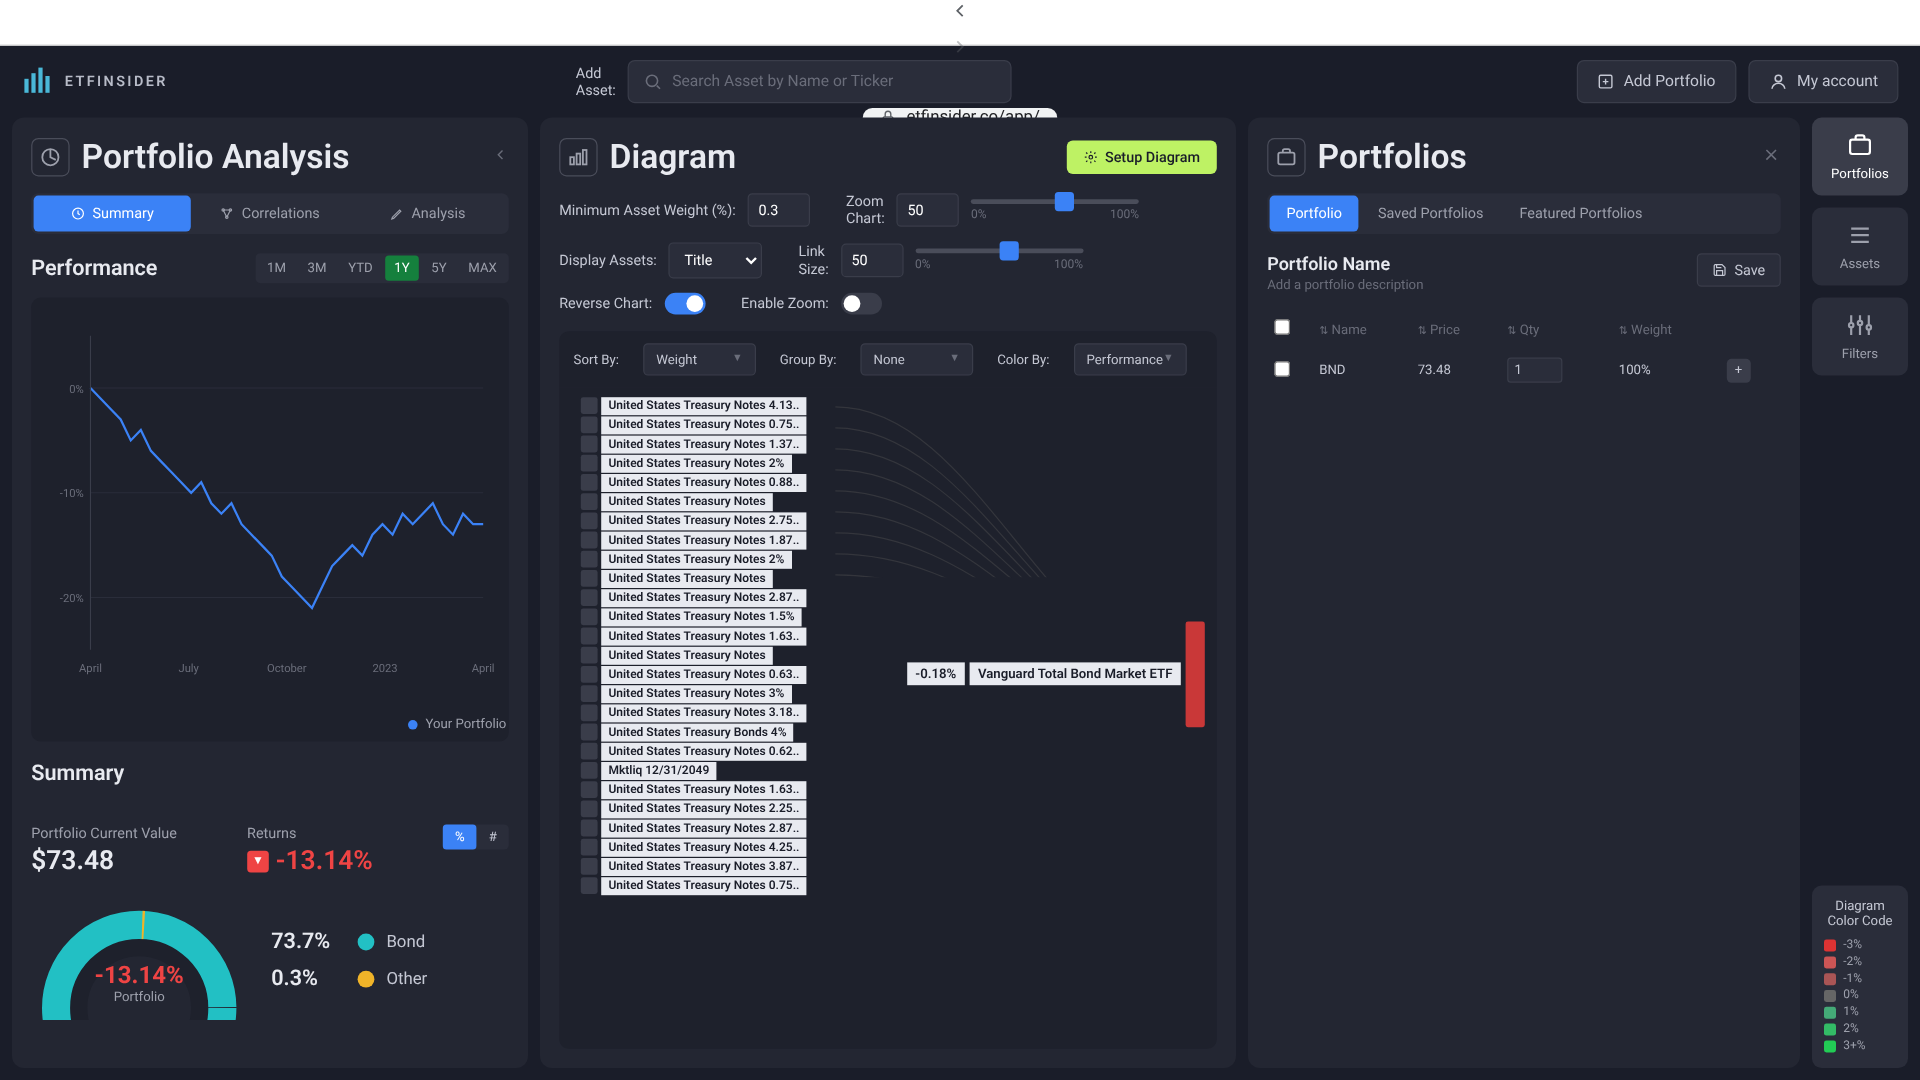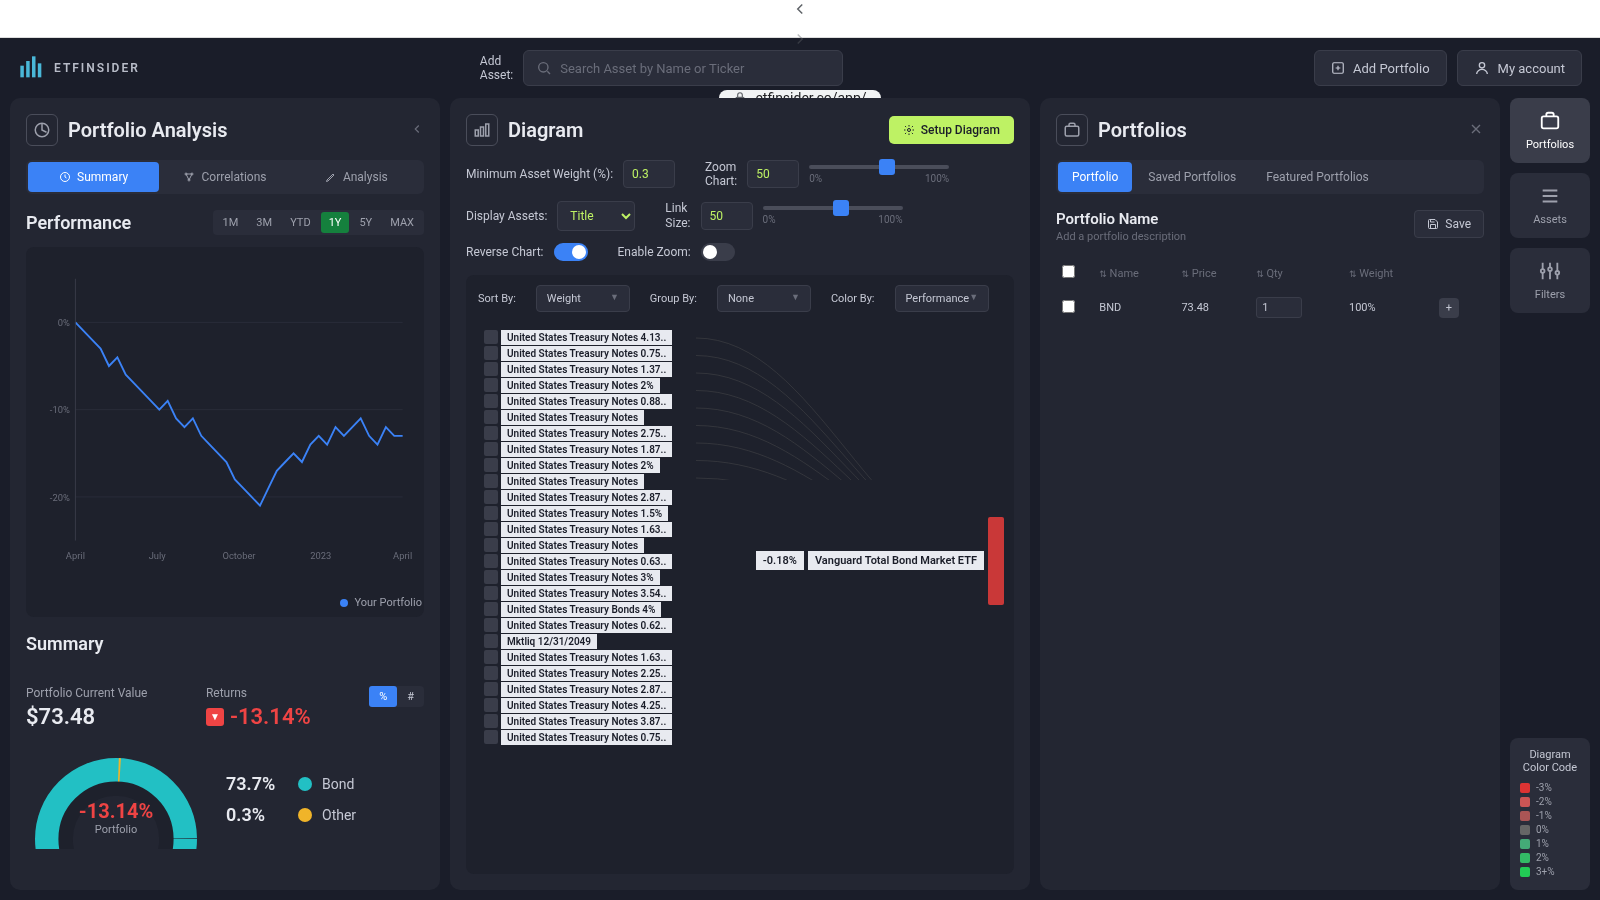--- a/index.html
+++ b/index.html
@@ -29,21 +29,21 @@
 .panel { background: #232632; border-radius: 10px; padding: 16px; display: flex; flex-direction: column; }
 .panel-left { width: 430px; }
 .panel-mid { width: 580px; }
 .panel-right { flex: 1; }
 .rail { width: 80px; display: flex; flex-direction: column; gap: 10px; }
 .rail-item { background: #2a2d3a; border-radius: 8px; padding: 12px 4px; display: flex; flex-direction: column; align-items: center; gap: 6px; cursor: pointer; font-size: 11px; color: #9da0ac; }
 .rail-item.active { background: #3a3d4a; color: #fff; }
 
 
 .panel-header { display: flex; align-items: center; gap: 10px; margin-bottom: 14px; }
-.panel-header h2 { font-size: 20px; font-weight: 600; color: #e8eaf0; }
+.panel-header h2 { font-size: 28px; font-weight: 600; color: #e8eaf0; }
 .panel-header .header-icon { width: 32px; height: 32px; border: 1px solid #4a4d5a; border-radius: 6px; display: flex; align-items: center; justify-content: center; }
 .collapse-icon { margin-left: auto; cursor: pointer; color: #6a6d7a; }
 
 
 .tabs { display: flex; background: #2a2d3a; border-radius: 6px; padding: 2px; margin-bottom: 16px; }
 .tab { flex: 1; text-align: center; padding: 8px; border-radius: 4px; cursor: pointer; font-size: 12px; color: #9da0ac; display: flex; align-items: center; justify-content: center; gap: 6px; }
 .tab.active { background: #3b82f6; color: #fff; }
 
 
 .section-title { font-size: 18px; font-weight: 600; color: #e8eaf0; margin-bottom: 16px; }
@@ -77,21 +77,21 @@
 .alloc-list { display: flex; flex-direction: column; gap: 10px; font-size: 14px; }
 .alloc-row { display: flex; align-items: center; gap: 10px; }
 .alloc-pct { font-weight: 600; font-size: 18px; color: #e8eaf0; min-width: 62px; }
 .alloc-dot { width: 14px; height: 14px; border-radius: 50%; }
 
 
 .setup-btn { margin-left: auto; background: #bef264; color: #1a1d29; padding: 7px 14px; border-radius: 5px; font-size: 12px; font-weight: 500; cursor: pointer; display: flex; align-items: center; gap: 6px; }
 .diag-controls { display: flex; flex-wrap: wrap; gap: 12px 30px; margin-bottom: 14px; }
 .ctrl { display: flex; align-items: center; gap: 10px; font-size: 12px; }
 .ctrl label { color: #c5c8d4; }
-.ctrl input[type=number], .ctrl select { background: #2a2d3a; border: 1px solid #3a3d4a; border-radius: 4px; padding: 6px 8px; color: #bef264; width: 52px; font-size: 12px; }
+.ctrl input[type=number], .ctrl select { background: #2a2d3a; border: 1px solid #3a3d4a; border-radius: 4px; padding: 6px 8px; color: #ffffff; width: 52px; font-size: 12px; }
 .ctrl select { width: 78px; }
 .switch { width: 34px; height: 18px; background: #3a3d4a; border-radius: 10px; position: relative; cursor: pointer; }
 .switch.on { background: #3b82f6; }
 .switch .knob { width: 14px; height: 14px; background: #fff; border-radius: 50%; position: absolute; top: 2px; left: 2px; }
 .switch.on .knob { left: 18px; }
 .slider-wrap { display: flex; align-items: center; gap: 8px; font-size: 10px; color: #6a6d7a; }
 .slider { width: 140px; height: 4px; background: #4a4d5a; border-radius: 2px; position: relative; }
 .slider .thumb { width: 16px; height: 16px; background: #3b82f6; border-radius: 3px; position: absolute; top: -6px; left: 50%; cursor: pointer; }
 
 .sort-bar { display: flex; gap: 20px; align-items: center; padding: 10px 12px; background: #1e212c; border-radius: 8px 8px 0 0; font-size: 11px; }
@@ -505,21 +505,21 @@
           <div class="sankey-item">
             <div class="sankey-bar"></div>
             <div class="sankey-label">United States Treasury Notes 0.63..</div>
           </div>
           <div class="sankey-item">
             <div class="sankey-bar"></div>
             <div class="sankey-label">United States Treasury Notes 3%</div>
           </div>
           <div class="sankey-item">
             <div class="sankey-bar"></div>
-            <div class="sankey-label">United States Treasury Notes 3.54..</div>
+            <div class="sankey-label">United States Treasury Notes 3.18..</div>
           </div>
           <div class="sankey-item">
             <div class="sankey-bar"></div>
             <div class="sankey-label">United States Treasury Bonds 4%</div>
           </div>
           <div class="sankey-item">
             <div class="sankey-bar"></div>
             <div class="sankey-label">United States Treasury Notes 0.62..</div>
           </div>
           <div class="sankey-item">

